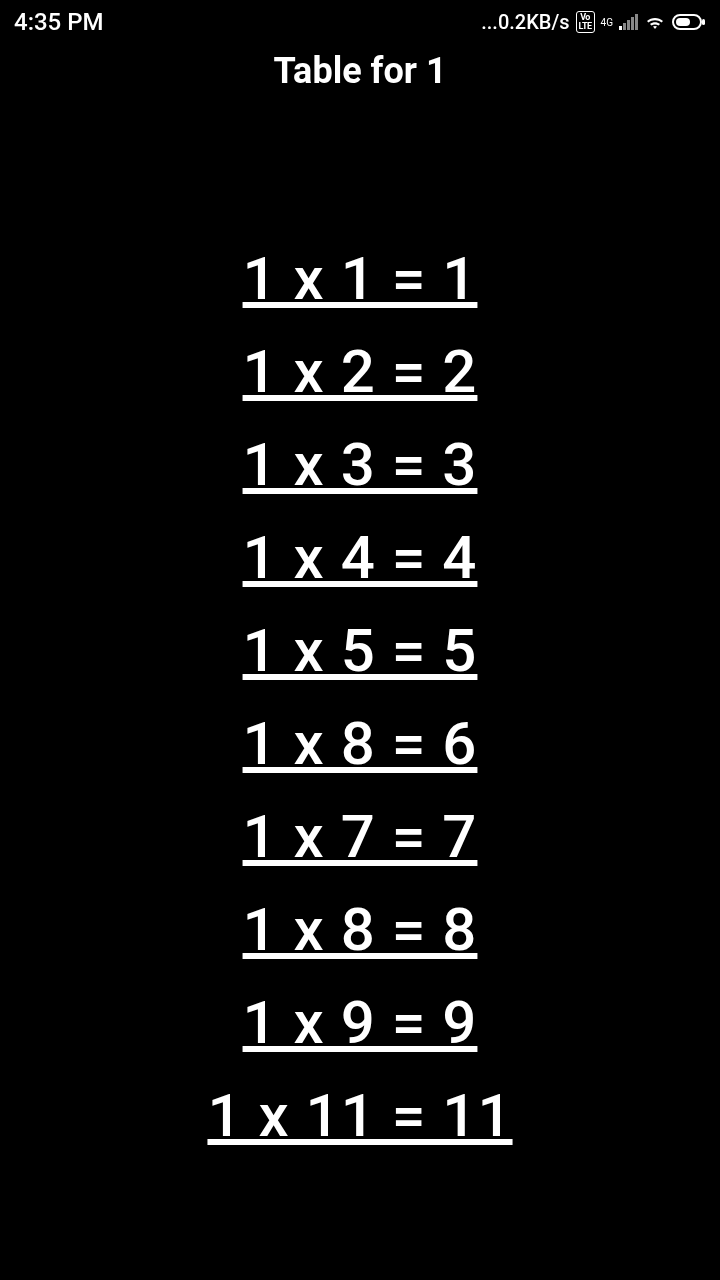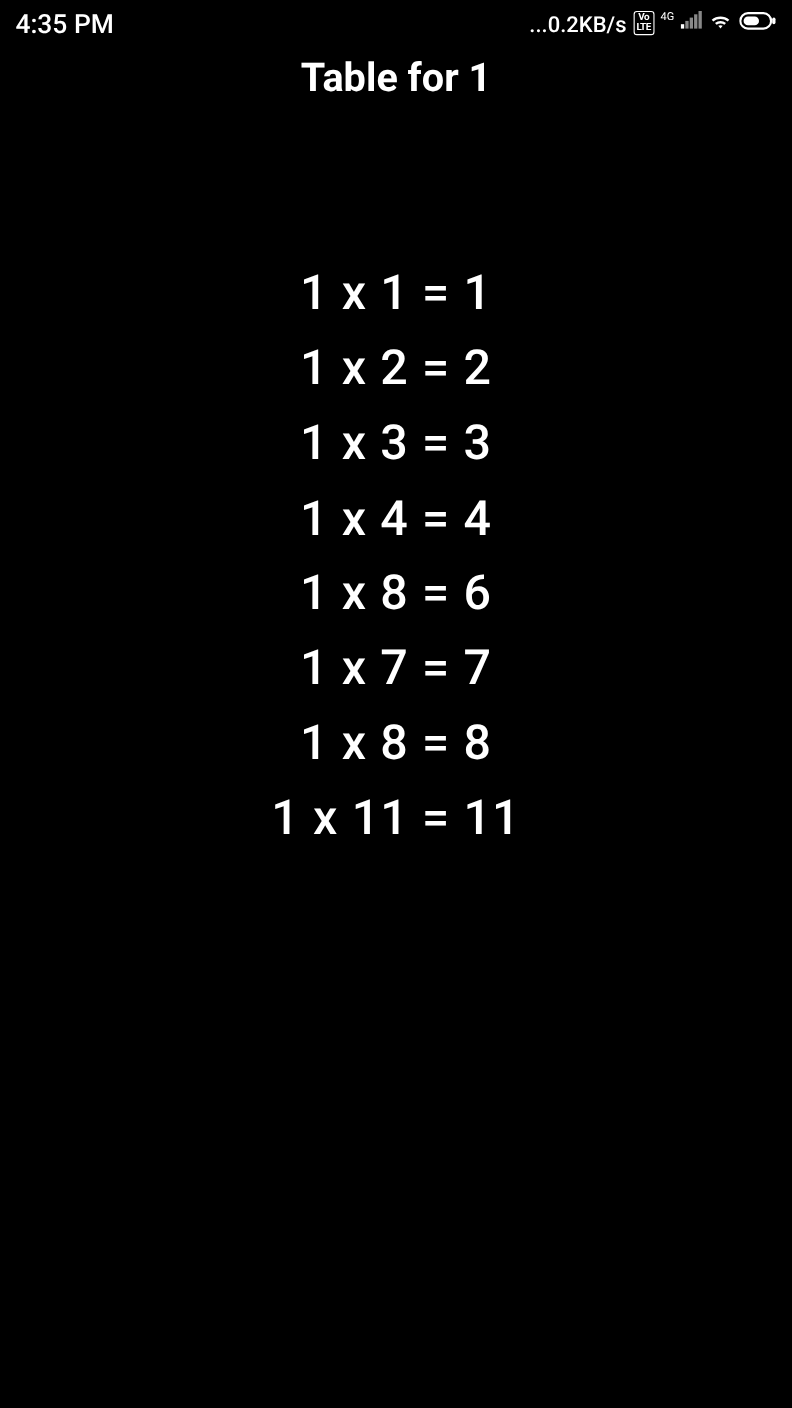--- a/index.html
+++ b/index.html
@@ -23,21 +23,21 @@
       height: 40px;
       font-size: 24px;
       font-weight: 500;
     }
     .status-left {
       display: flex;
       align-items: center;
     }
     .status-right {
       display: flex;
-      align-items: flex-start;
+      align-items: center;
       gap: 6px;
       font-size: 20px;
     }
     .status-icon {
       display: inline-flex;
       align-items: center;
     }
     .volte-badge {
       font-size: 9px;
       line-height: 9px;
@@ -76,24 +76,25 @@
       text-align: center;
       font-size: 36px;
       font-weight: 700;
       margin-top: 6px;
     }
     .table-list {
       margin-top: 140px;
       text-align: center;
     }
     .table-row {
-      font-size: 44px;
+      font-size: 60px;
       font-weight: 500;
       line-height: 1.55;
       letter-spacing: 1px;
+      text-decoration: underline;
     }
   </style>
 </head>
 <body>
 
 <div class="status-bar">
   <div class="status-left">
     <span>4:35 PM</span>
   </div>
   <div class="status-right">
@@ -131,17 +132,19 @@
   </div>
 </div>
 
 <div class="page-title">Table for 1</div>
 
 <div class="table-list">
   <div class="table-row">1 x 1 = 1</div>
   <div class="table-row">1 x 2 = 2</div>
   <div class="table-row">1 x 3 = 3</div>
   <div class="table-row">1 x 4 = 4</div>
+  <div class="table-row">1 x 5 = 5</div>
   <div class="table-row">1 x 8 = 6</div>
   <div class="table-row">1 x 7 = 7</div>
   <div class="table-row">1 x 8 = 8</div>
+  <div class="table-row">1 x 9 = 9</div>
   <div class="table-row">1 x 11 = 11</div>
 </div>
 
 </body></html>

